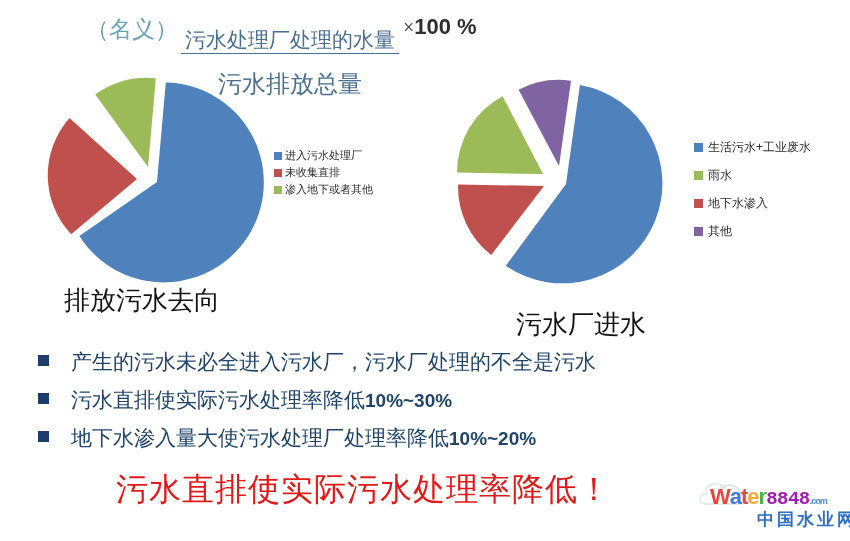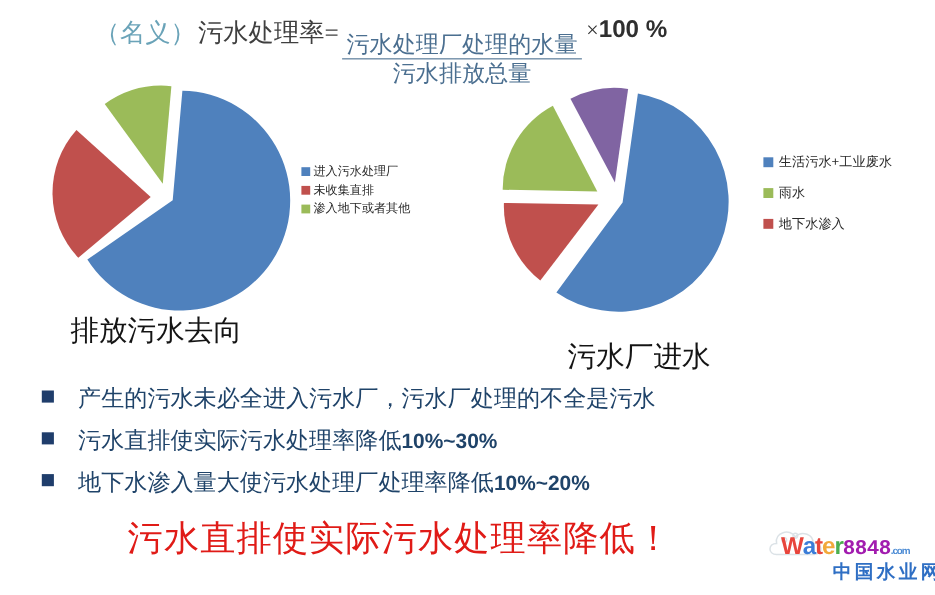--- a/index.html
+++ b/index.html
@@ -42,23 +42,23 @@
     color: #4b6f90;
   }
   .f-num {
     font-size: 21px;
     line-height: 1.12;
     padding: 0 4px;
     border-bottom: 1.6px solid #4b6f90;
     margin-top: 15px;
   }
   .f-den {
-    font-size: 21px;
+    font-size: 24px;
     line-height: 1.18;
-    padding-top: 1px;
+    padding-top: 16px;
   }
   .f-tail {
     color: #2f2f2f;
     font-size: 22px;
     font-family: "Liberation Sans", sans-serif;
     font-weight: bold;
     margin-left: 1px;
   }
   .f-tail-x {
     font-family: "Liberation Serif", serif;
@@ -203,21 +203,20 @@
     letter-spacing: 3px;
     white-space: nowrap;
     margin-left: 41px;
   }
 </style>
 </head>
 <body>
 
 <div id="formula-row">
   <span class="f-nominal">（名义）</span>
-  <span class="f-label">污水处理率=</span>
   <span class="f-frac">
     <span class="f-num">污水处理厂处理的水量</span>
     <span class="f-den">污水排放总量</span>
   </span>
   <span class="f-tail"><span class="f-tail-x">×</span><span>100 %</span></span>
 </div>
 
 <div class="pie-wrap" id="pie-left-wrap">
   <svg class="pie-svg" viewBox="0 0 260 230">
 
@@ -278,20 +277,24 @@
     <span class="swatch" style="background:#4f81bd"></span>
     <span class="legend-label">生活污水+工业废水</span>
   </div>
   <div class="legend-item">
     <span class="swatch" style="background:#9bbb59"></span>
     <span class="legend-label">雨水</span>
   </div>
   <div class="legend-item">
     <span class="swatch" style="background:#c0504d"></span>
     <span class="legend-label">地下水渗入</span>
+  </div>
+  <div class="legend-item">
+    <span class="swatch" style="background:#8064a2"></span>
+    <span class="legend-label">其他</span>
   </div>
 </div>
 
 <div id="bullets">
   <div class="bullet-row">
     <span class="bullet-mark"></span>
     <span class="bullet-text"><span>产生的污水未必全进入污水厂，污水厂处理的不全是污水</span><b></b></span>
   </div>
   <div class="bullet-row">
     <span class="bullet-mark"></span>

